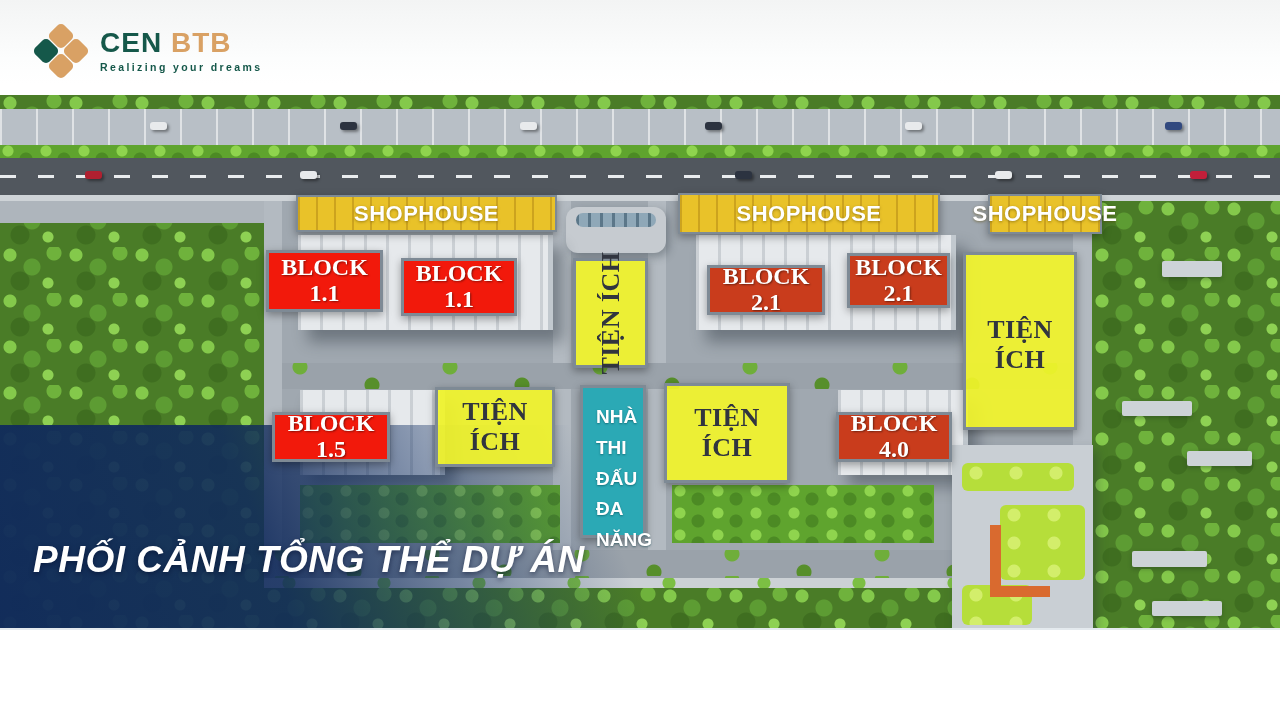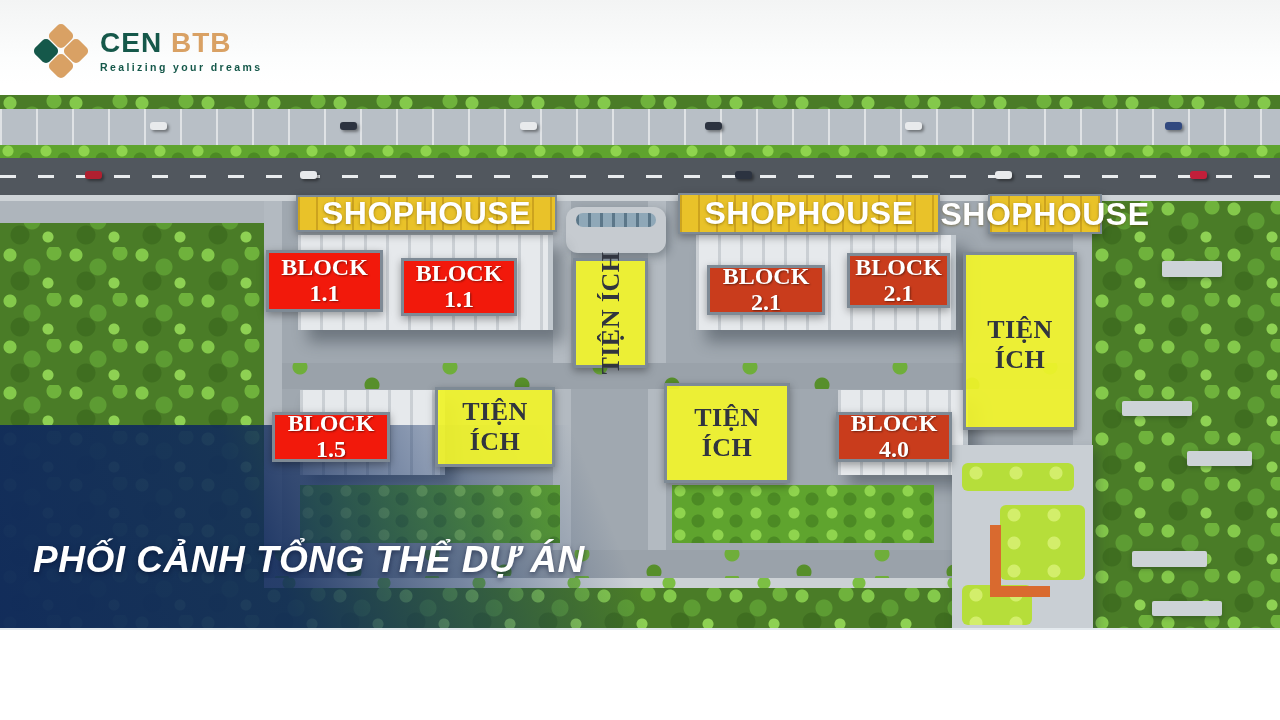--- a/index.html
+++ b/index.html
@@ -76,21 +76,21 @@
             background-size:40px 28px; }
   .orange { position:absolute; background:#d96a2f; }
 
   .car { position:absolute; width:17px; height:8px; border-radius:3px; box-shadow:2px 2px 3px rgba(0,0,0,.4); }
 
   
   .plate { position:absolute; display:flex; align-items:center; justify-content:center;
            border:3px solid #7e8a95; box-shadow:0 3px 8px rgba(0,0,0,.35); z-index:10; text-align:center; }
   .shophouse { background:
       repeating-linear-gradient(90deg, rgba(150,105,10,.35) 0 2px, rgba(0,0,0,0) 2px 18px), #e9c229;
-      color:#ffffff; font-weight:bold; font-size:32px; letter-spacing:.5px;
+      color:#ffffff; font-weight:bold; font-size:22px; letter-spacing:.5px;
       text-shadow:0 1px 3px rgba(90,70,0,.55); white-space:nowrap; border-width:2px; }
   .block { color:#ffffff; font-family:"Liberation Serif", serif; font-weight:bold;
            font-size:24px; line-height:1.08; text-shadow:1px 1px 2px rgba(0,0,0,.45); }
   .block.bright { background:#f2190b; }
   .block.dark   { background:#c93c1c; }
   .amenity { background:rgba(242,245,42,.92); color:#31353f;
              font-family:"Liberation Serif", serif; font-weight:bold; font-size:26px;
              letter-spacing:.5px; }
   .amenity .vtext { transform:rotate(-90deg); white-space:nowrap; }
   .sports { background:#2ba9b5; color:#ffffff; font-weight:bold; font-size:19px;
@@ -224,20 +224,29 @@
            <span>4.0</span></div>
     </div>
 
     <div class="plate amenity" style="left:573px; top:163px; width:75px; height:110px;">
       <span class="vtext">TIỆN ÍCH</span>
     </div>
     <div class="plate amenity" style="left:435px; top:292px; width:120px; height:80px;">TIỆN ÍCH</div>
     <div class="plate amenity" style="left:664px; top:288px; width:126px; height:100px;">TIỆN ÍCH</div>
     <div class="plate amenity" style="left:963px; top:157px; width:114px; height:178px; align-items:flex-start; padding-top:60px;">TIỆN ÍCH</div>
 
+    <div class="plate sports" style="left:580px; top:290px; width:66px; height:153px;">
+      <div>
+        <span>NHÀ</span><br>
+        <span>THI</span><br>
+        <span>ĐẤU</span><br>
+        <span>ĐA</span><br>
+        <span>NĂNG</span>
+      </div>
+    </div>
 
     <div class="title-overlay">
       <div class="project-title">PHỐI CẢNH TỔNG THỂ DỰ ÁN</div>
     </div>
   </div>
 
   <div class="bottom-band"></div>
 </div>
 
 </body></html>

